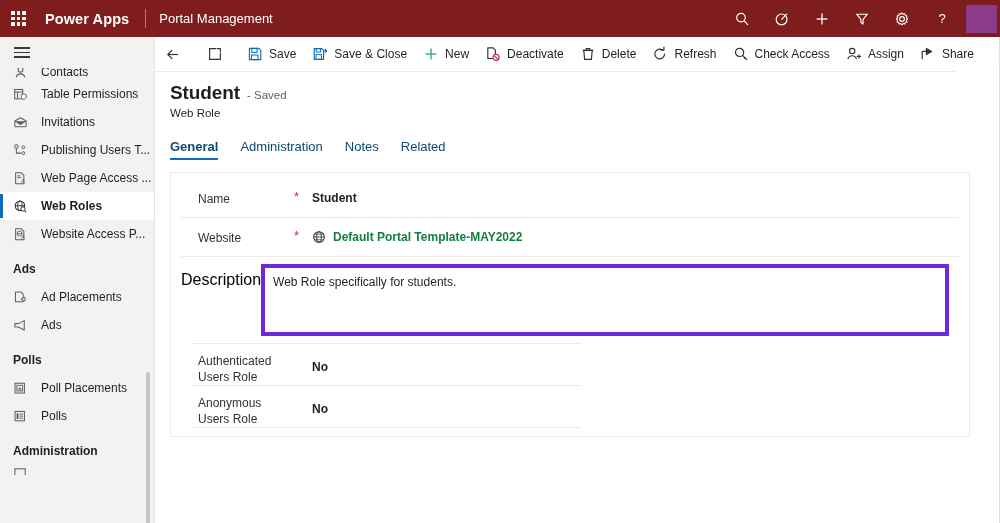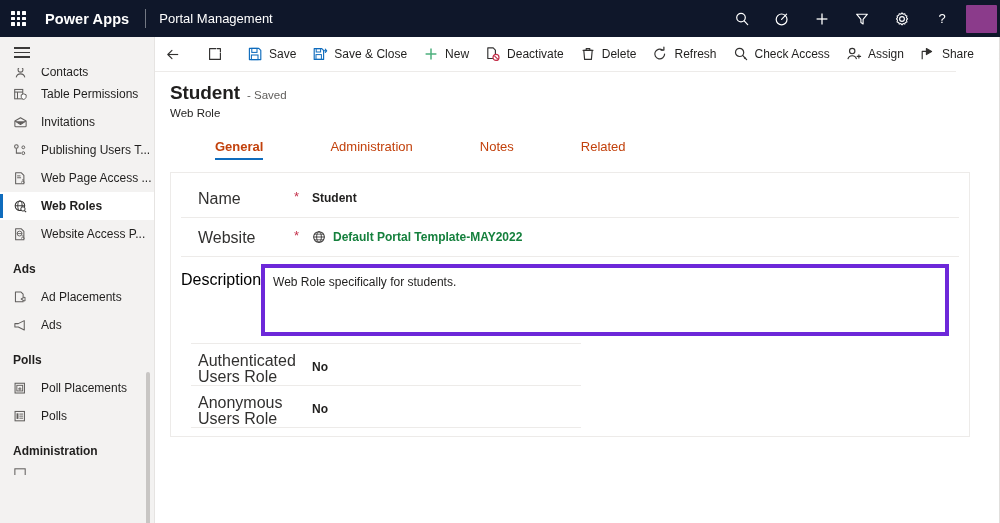--- a/index.html
+++ b/index.html
@@ -9,21 +9,21 @@
     overflow: hidden;
     background: #ffffff;
     font-family: "Liberation Sans", sans-serif;
     -webkit-font-smoothing: antialiased;
   }
 
   
   #app-header {
     position: absolute; top: 0; left: 0;
     width: 1000px; height: 37px;
-    background: #0f172a;
+    background: #7f1d1d;
     display: flex; align-items: center;
     color: #ffffff;
     z-index: 30;
   }
   .waffle {
     width: 37px; height: 37px;
     display: flex; align-items: center; justify-content: center;
     cursor: pointer;
   }
   .waffle-grid {
@@ -192,26 +192,25 @@
     font-size: 11.5px; color: #201f1e;
     margin-top: 3px;
   }
 
   .tabs {
     display: flex; align-items: flex-end;
     margin-top: 15px;
     height: 26px;
   }
   .tab {
-    font-size: 13px; color: #c2410c;
+    font-size: 13px; color: #0c4a6e;
     margin-right: 22px;
     cursor: pointer;
     position: relative;
     padding-bottom: 6px;
-    margin-left: 45px;
   }
   .tab.active { font-weight: bold; }
   .tab.active::after {
     content: "";
     position: absolute; left: 0; right: 0; bottom: 0;
     height: 2.5px; background: #0f6cbd;
   }
 
   .form-card {
     margin-top: 12px;
@@ -221,21 +220,21 @@
     padding: 6px 0 8px 0;
   }
 
   .frow {
     display: flex; align-items: flex-start;
     min-height: 38px;
     padding: 0 10px;
   }
   .frow .lbl-cell {
     width: 113px; flex: 0 0 113px;
-    font-size: 16px; color: #323130;
+    font-size: 12px; color: #323130;
     padding: 12px 0 0 17px;
     line-height: 16px;
   }
   .frow .req {
     width: 18px; flex: 0 0 18px;
     color: #c4314b; font-size: 13px;
     padding-top: 10px; text-align: left;
   }
   .frow .val-cell {
     flex: 1;

